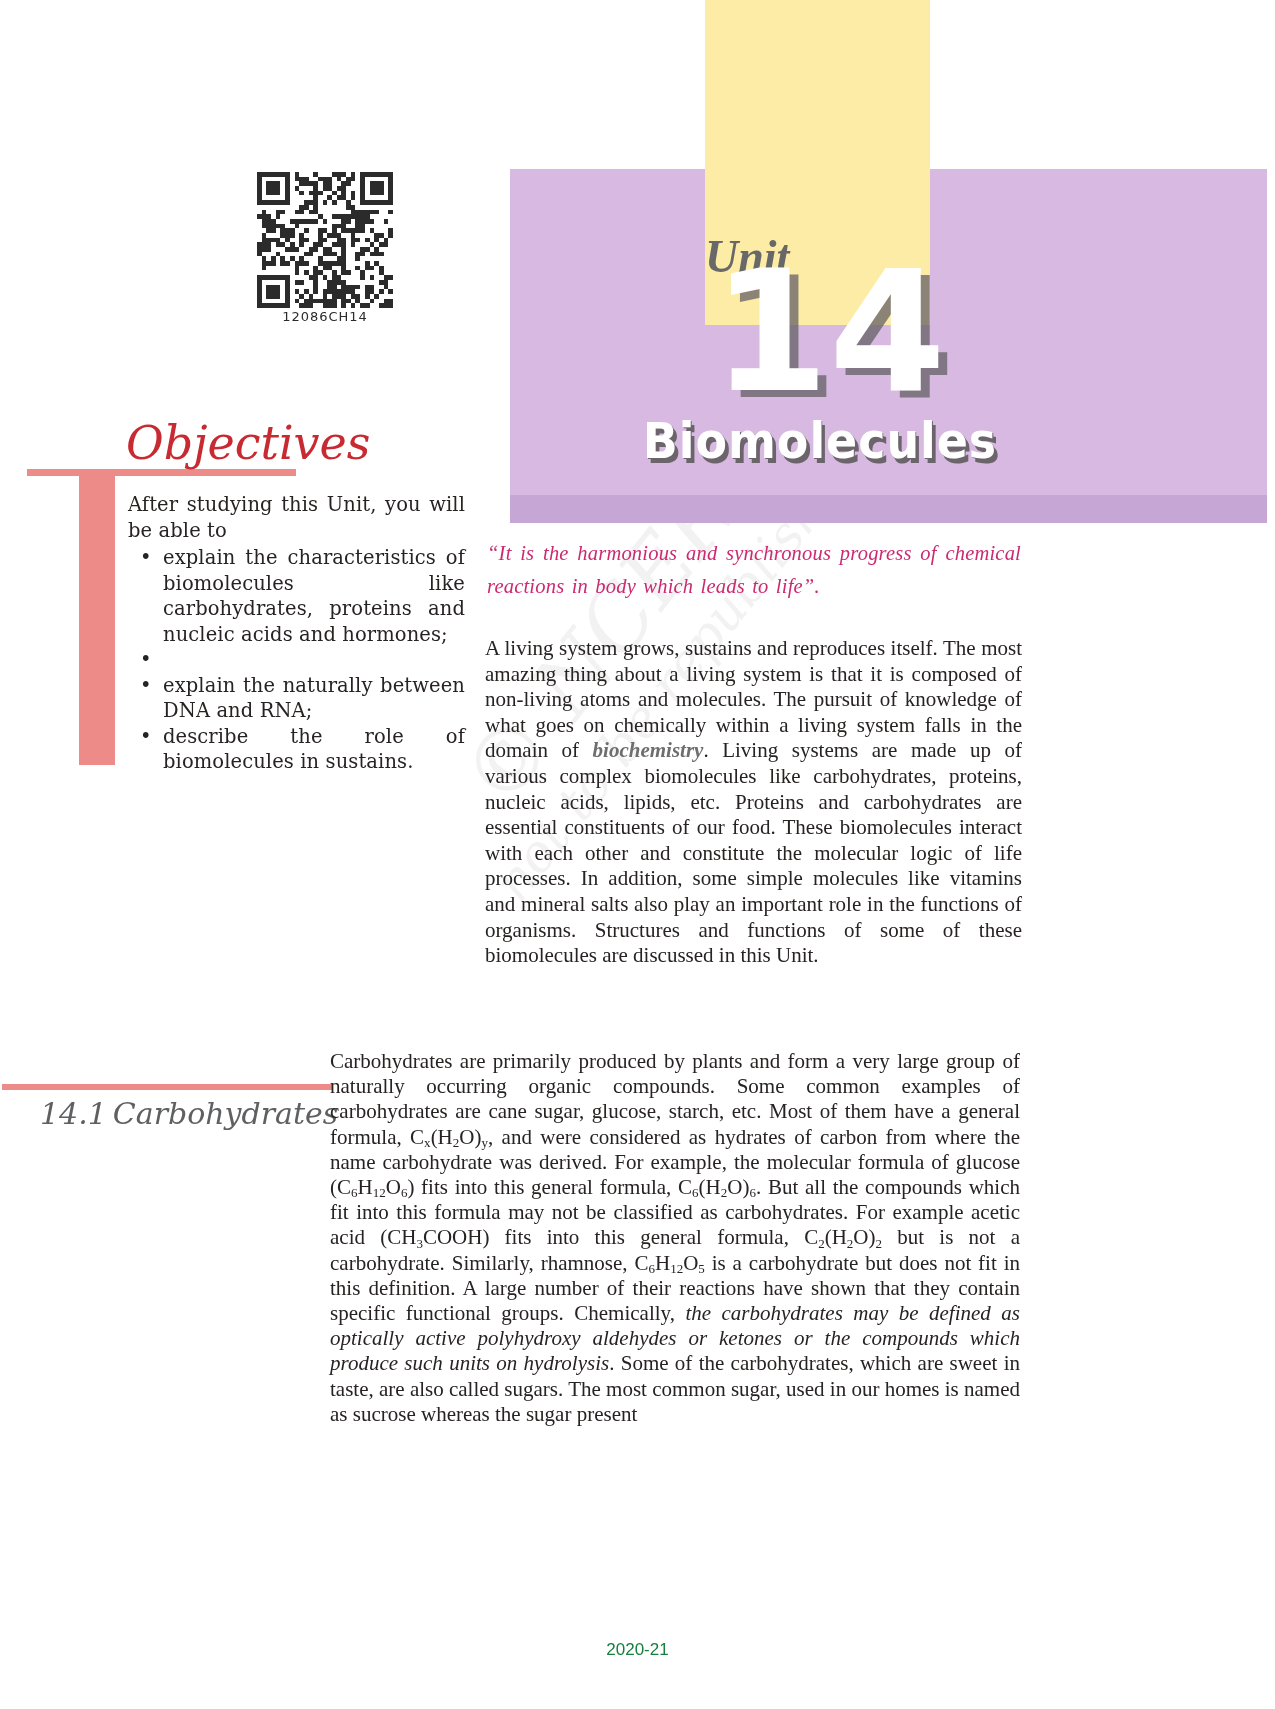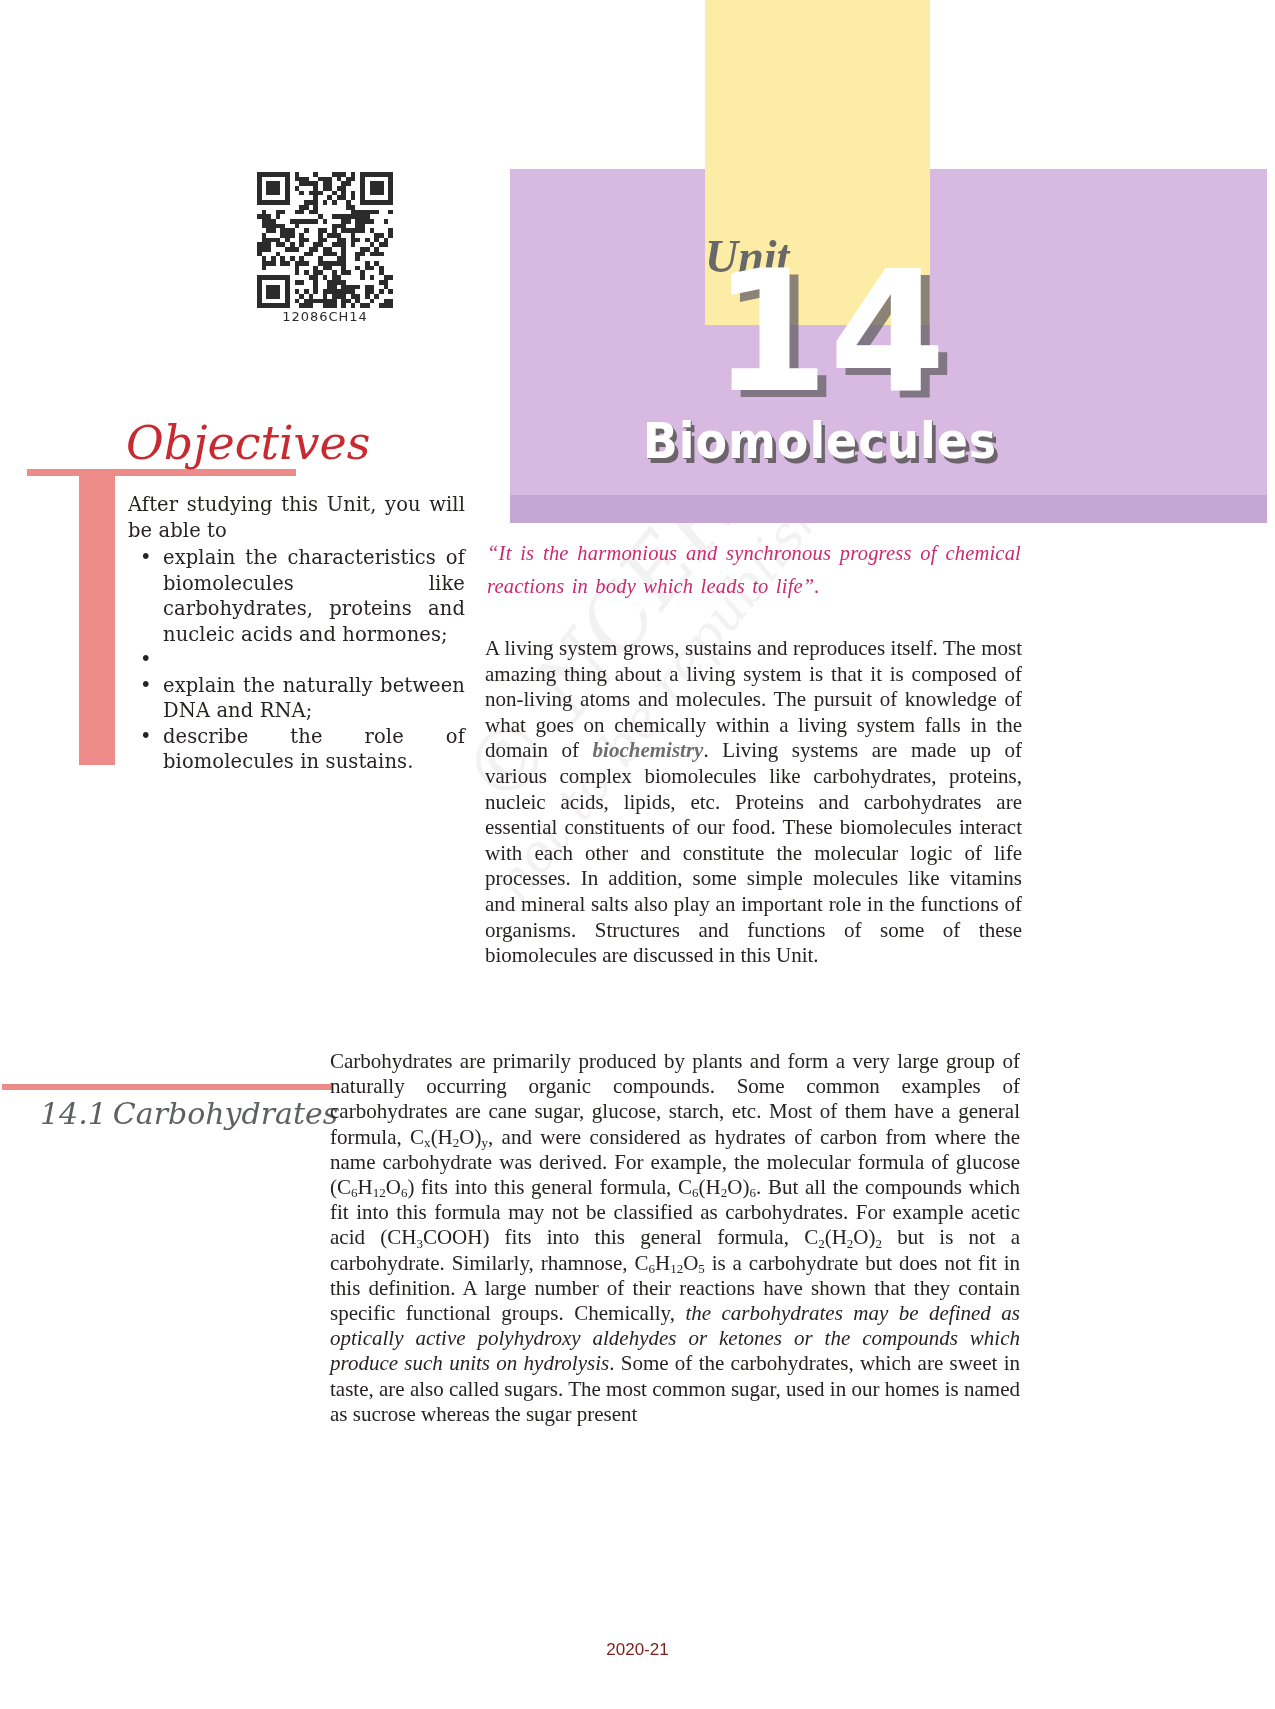--- a/index.html
+++ b/index.html
@@ -84,21 +84,21 @@
     position:absolute; left:330px; top:560px; width:620px; z-index:0;
     transform:rotate(-52deg); transform-origin:center;
     color:rgba(130,130,130,0.10); text-align:center;
     font-family:"DejaVu Serif", serif; font-style:italic;
   }
   .watermark .w1 { font-size:86px; }
   .watermark .w2 { font-size:52px; }
   .footer {
     position:absolute; left:0; top:1640px; width:1275px; z-index:3;
     text-align:center; font-family:"Liberation Sans", sans-serif;
-    font-size:17px; color:#7f1d1d;
+    font-size:17px; color:#15803d;
   }
 </style>
 </head>
 <body>
 
 <div id="page">
 
   <div class="watermark">
     <div class="w1">© NCERT</div>
     <div class="w2">not to be republished</div>

